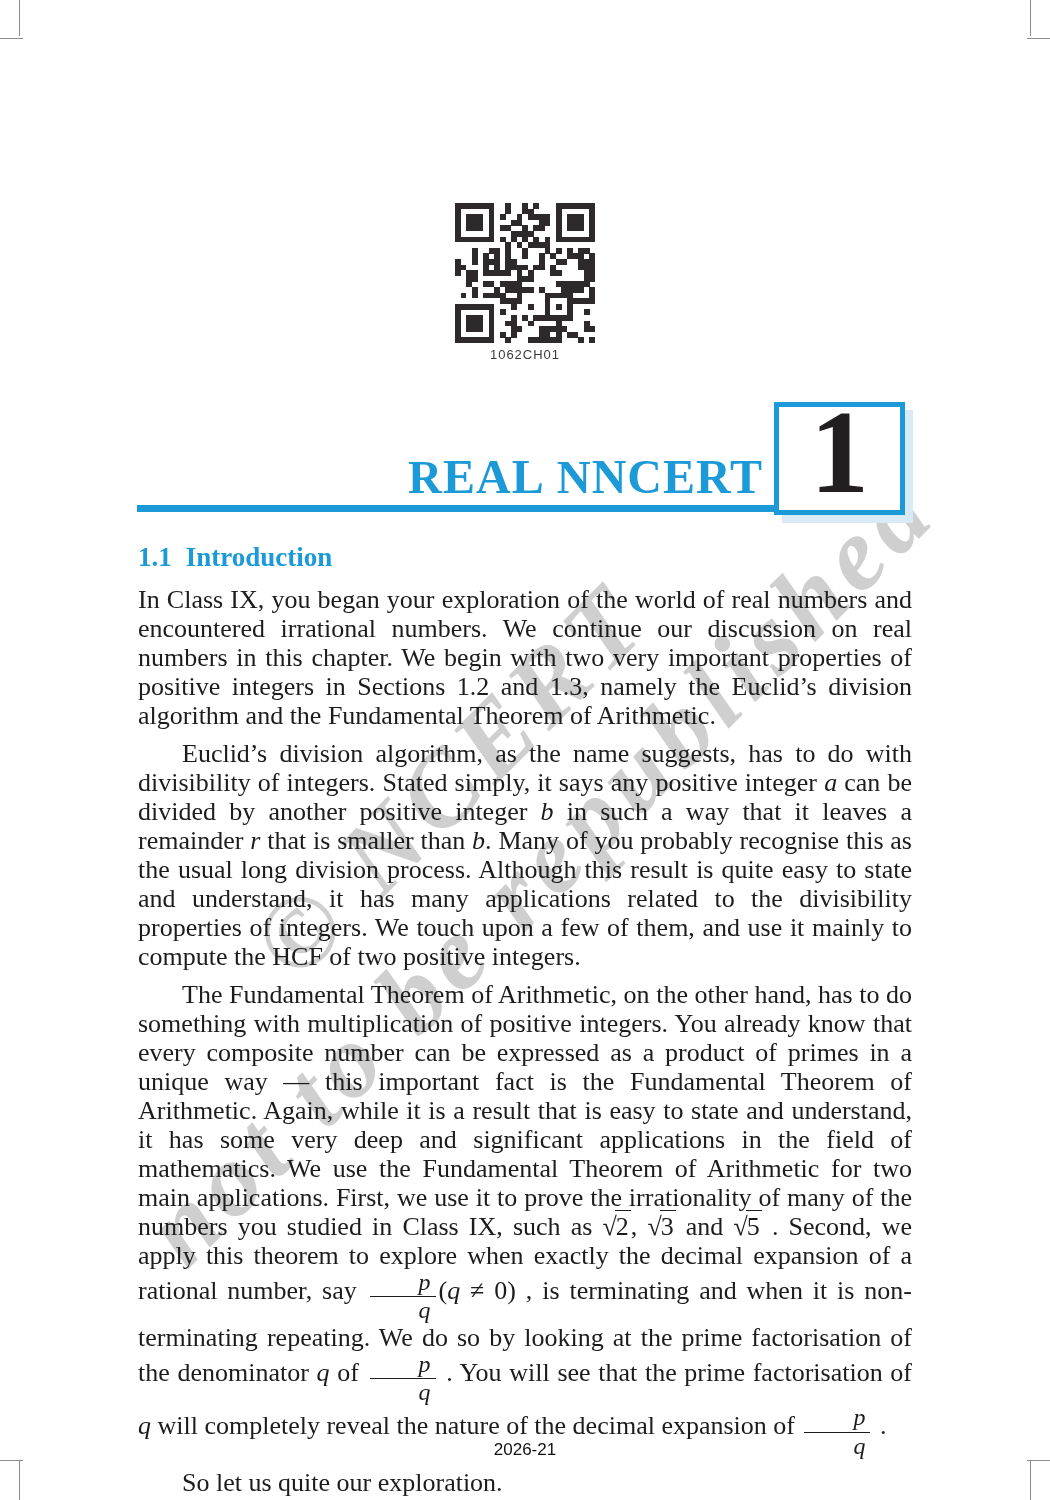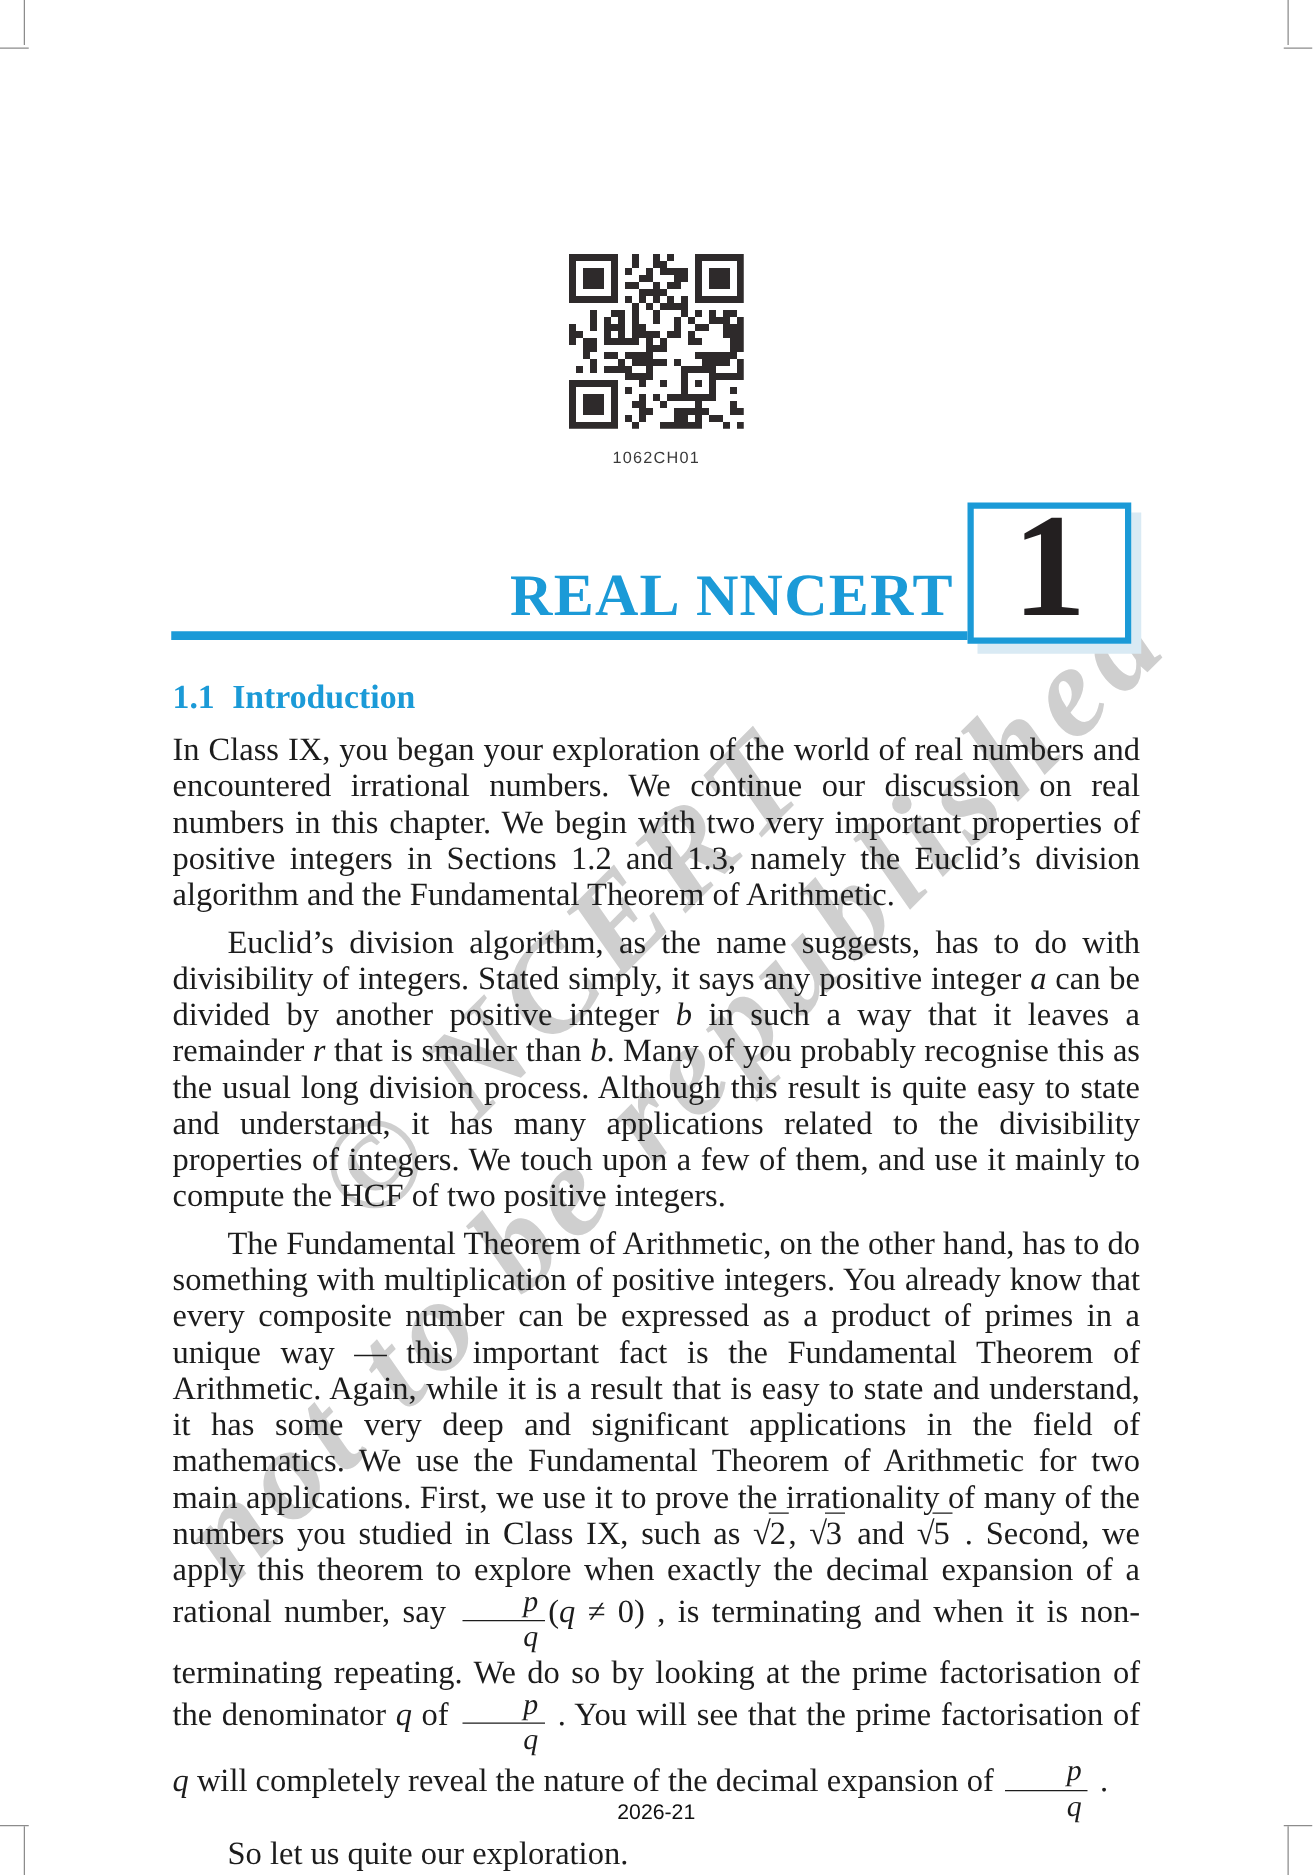--- a/index.html
+++ b/index.html
@@ -13,21 +13,21 @@
   .watermark{
     position:absolute;left:-210px;top:700px;width:1410px;z-index:0;
     transform:rotate(-45deg);text-align:center;
     font-style:italic;font-weight:bold;color:#cfcfcf;
     font-size:104px;line-height:1.2;letter-spacing:8px;white-space:nowrap;
     user-select:none;
   }
   
   .qr-wrap{position:absolute;left:455px;top:203px;width:140px;z-index:1;text-align:center;}
   .qr-label{
-    margin-top:10px;font-family:"Liberation Sans", sans-serif;
+    font-family:"Liberation Sans", sans-serif;
     font-size:13px;letter-spacing:1px;color:#3a3a3a;
   }
   
   .chapter-title{
     position:absolute;top:449px;right:287px;z-index:1;
     color:#1b9ad7;font-weight:bold;white-space:nowrap;letter-spacing:1px;
   }
   .tc{font-size:47px;}
   .tsm{font-size:48px;}
   .tspace{margin-left:12px;}

